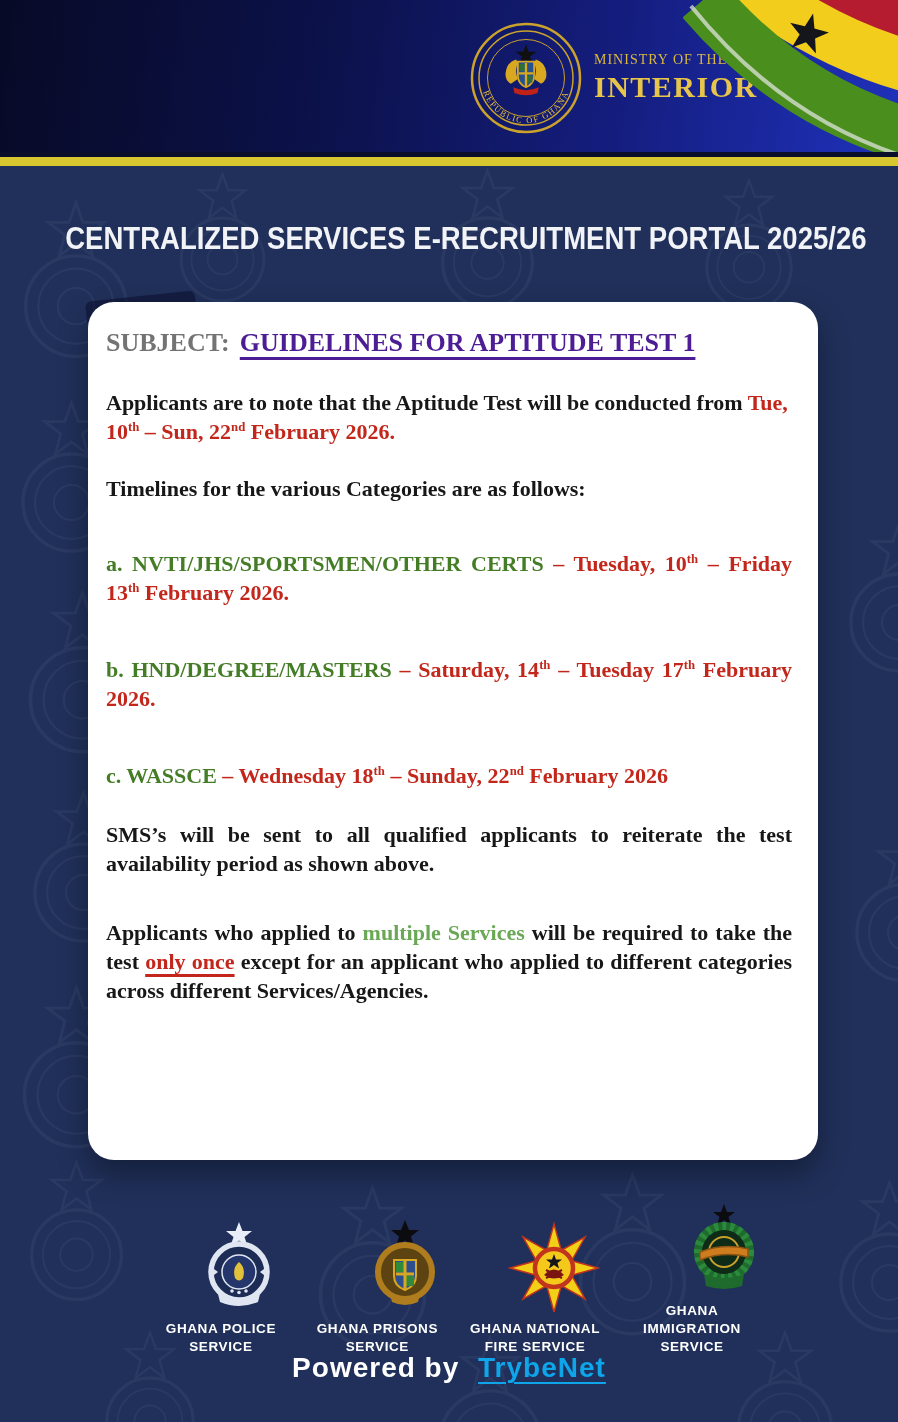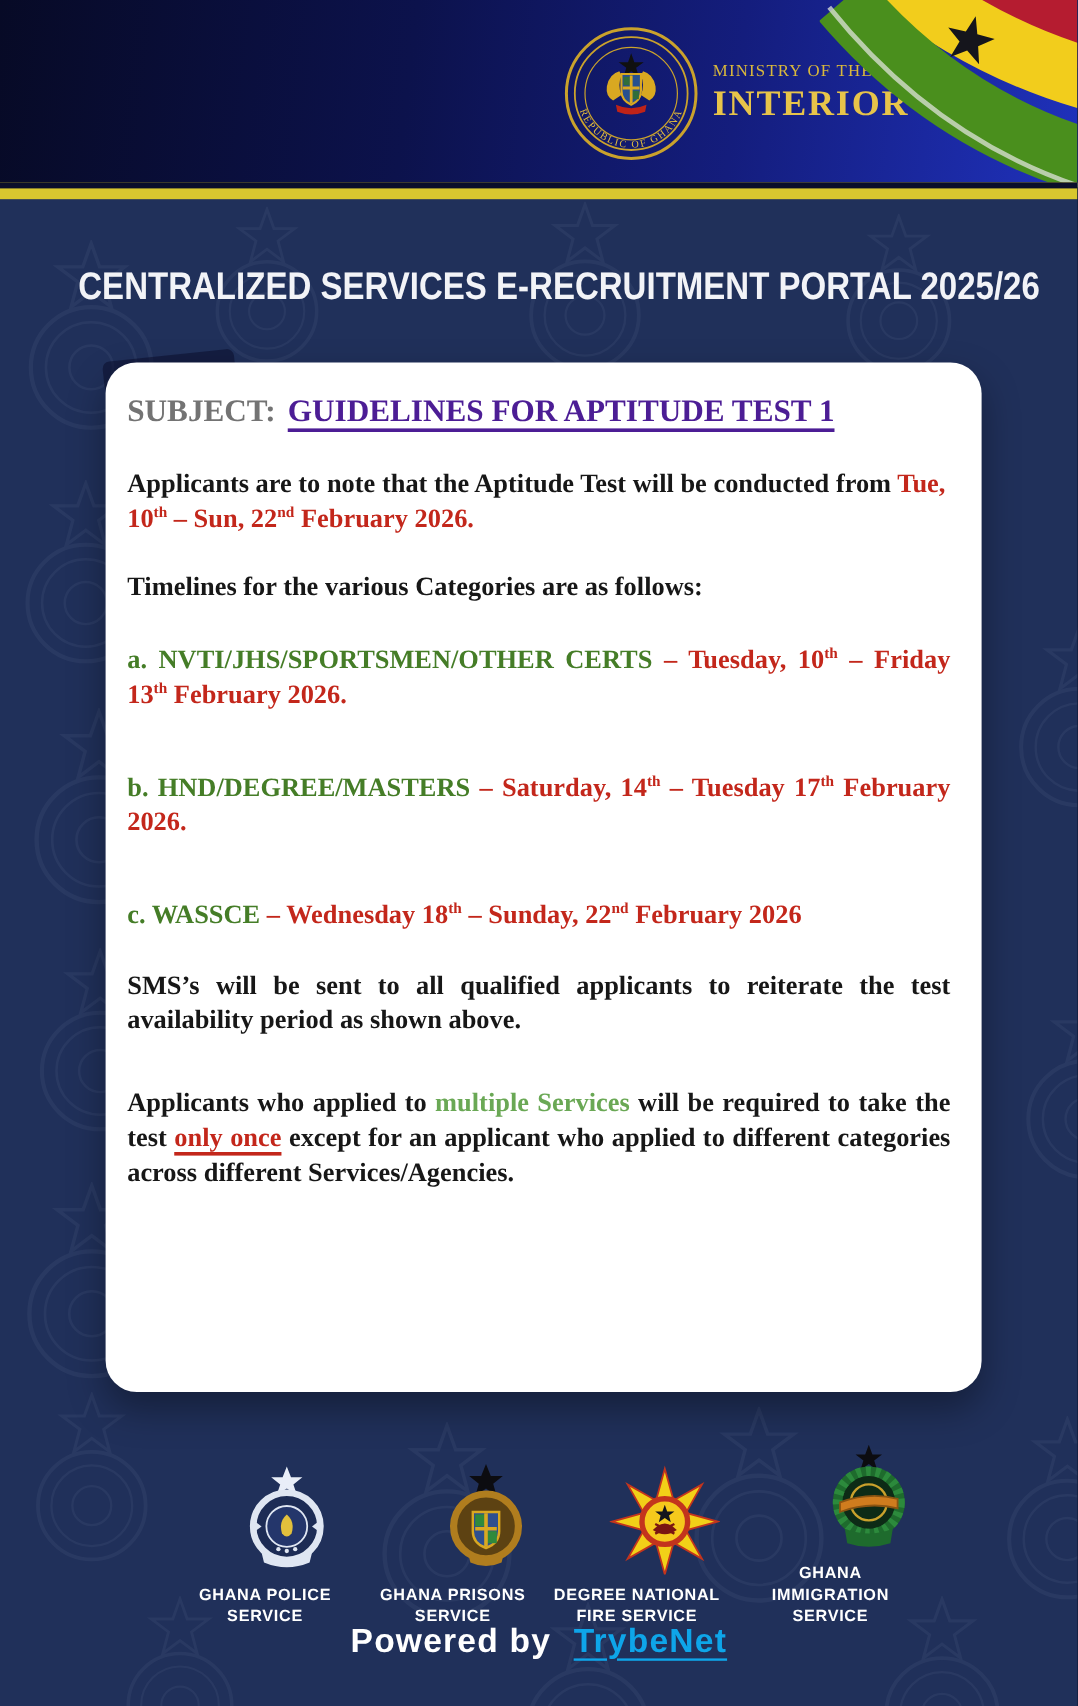--- a/index.html
+++ b/index.html
@@ -49,21 +49,21 @@
     font-family:"Liberation Serif",serif; font-weight:bold;
     color:#171717; font-size:22px; overflow:hidden;
   }
   .subject { font-size:26px; margin:8px 0 28px; line-height:1.3; }
   .subject .label { color:#737373; margin-right:10px;margin-top:48px; }
   .subject .stitle { color:#4c1d95; text-decoration:underline; text-decoration-thickness:3px; text-underline-offset:6px; }
 
   .para { line-height:1.32; margin:0 0 26px; }
   .para.justify { text-align:justify; }
   .kind-intro   { margin-bottom:28px; }
-  .kind-heading { margin-bottom:32px; }
+  .kind-heading { margin-bottom:46px; }
   .kind-item-a  { margin-bottom:48px; }
   .kind-item-b  { margin-bottom:48px; }
   .kind-item-c  { margin-bottom:30px; }
   .kind-body-1  { margin-bottom:42px; }
   .kind-body-2  { margin-bottom:40px; }
   .kind-body-3  { margin-bottom:0; }
 
   .seg-black { color:#171717; }
   .seg-red { color:#c3271b; }
   .seg-green { color:#457d27; }
@@ -257,21 +257,21 @@
 
     <div class="service">
       <svg width="92" height="92" viewBox="0 0 92 92">
         <polygon fill="#f2d018" stroke="#c3341d" stroke-width="1.5" points="90,48 63.6,55.3 77,79 53.3,65.6 46,92 38.7,65.6 15,79 28.4,55.3 2,48 28.4,40.7 15,17 38.7,30.4 46,4 53.3,30.4 77,17 63.6,40.7"></polygon>
         <circle cx="46" cy="48" r="19" fill="#f5c91c" stroke="#c3341d" stroke-width="4.5"></circle>
         <polygon points="46,34 48,39.5 54,39.5 49.5,43 51,48.5 46,45 41,48.5 42.5,43 38,39.5 44,39.5" fill="#15151c"></polygon>
         <path fill="#7a1512" d="M36,55 Q46,44 56,55 Q46,62 36,55 Z"></path>
         <path stroke="#7a1512" stroke-width="2" fill="none" d="M38,58 L54,50 M38,50 L54,58"></path>
       </svg>
       <div class="service-label">
-        <div>DEGREE NATIONAL</div>
+        <div>GHANA NATIONAL</div>
         <div>FIRE SERVICE</div>
       </div>
     </div>
 
     <div class="service">
       <svg width="76" height="92" viewBox="0 0 76 92">
         <polygon points="38,2 41,10 49,10 42.5,15 45,23 38,18 31,23 33.5,15 27,10 35,10" fill="#0c0c10"></polygon>
         <circle cx="38" cy="50" r="26" fill="#0d2b16" stroke="#1e6b2d" stroke-width="8"></circle>
         <circle cx="38" cy="50" r="26" fill="none" stroke="#2c8a3c" stroke-width="8" stroke-dasharray="4 4"></circle>
         <circle cx="38" cy="50" r="15" fill="none" stroke="#c9a12c" stroke-width="2"></circle>

